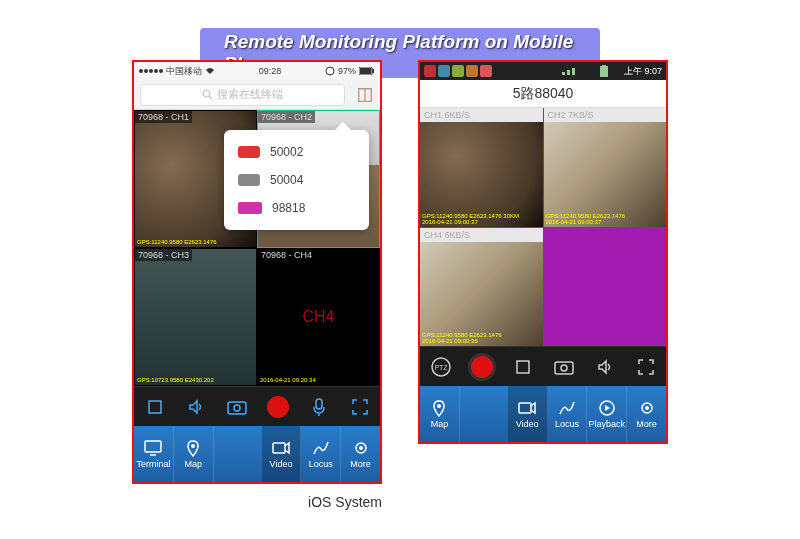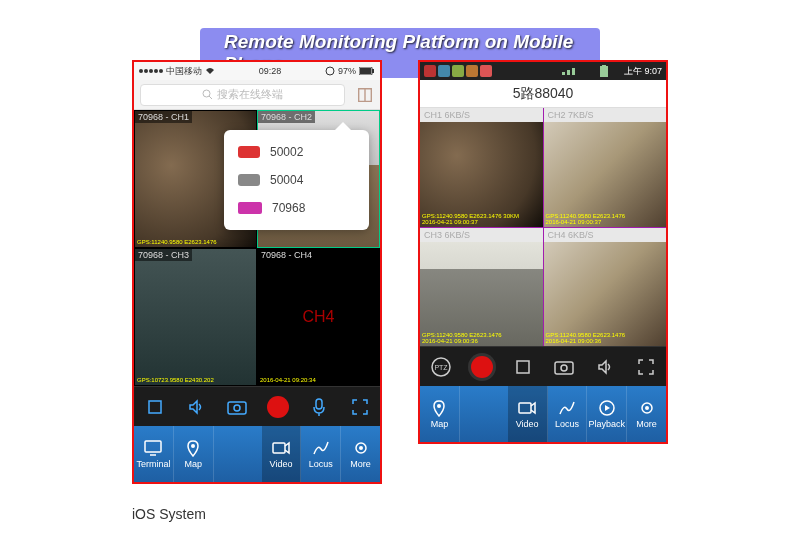--- a/index.html
+++ b/index.html
@@ -42,21 +42,21 @@
   .bnav-item.active { background: rgba(0,0,0,.25); margin-left: 48px; }
   .bnav-ic { width: 20px; height: 18px; }
   
   .and-status { height: 18px; background: #222; display: flex; align-items: center; justify-content: space-between; padding: 0 4px; }
   .and-status .icons { display: flex; gap: 2px; }
   .and-ic { width: 12px; height: 12px; border-radius: 2px; }
   .and-time { color: #fff; font-size: 9px; }
   .and-title { height: 28px; background: #fff; display: flex; align-items: center; justify-content: center; font-size: 14px; color: #333; border-bottom: 1px solid #ddd; }
   .and-grid { display: grid; grid-template-columns: 1fr 1fr; grid-template-rows: 1fr 1fr; height: 238px; background: #a21caf; gap: 1px; }
   .atile { position: relative; background: #2a2a2a; overflow: hidden; }
-  .caption { text-align: left; font-size: 14px; color: #333; margin-top: 22px; }
+  .caption { text-align: right; font-size: 14px; color: #333; margin-top: 10px; }
   
   .bg-a { background: radial-gradient(circle at 30% 40%, #836b50 0%, #473828 70%, #100c08 100%); }
   .bg-b { background: linear-gradient(#dedede 0%, #c4c4c4 40%, #8a7355 40%, #6b5940 100%); }
   .bg-c { background: linear-gradient(#455 0%, #233 100%); }
   .bg-d { background: #000; }
   .bg-d .chtxt { color: #a00; position: absolute; top: 50%; left: 50%; transform: translate(-50%,-50%); font-size: 16px; }
   .bg-street { background: linear-gradient(#e8e8e0 0%, #d8d8d0 35%, #878780 35%, #686860 100%); }
   .bg-interior { background: linear-gradient(135deg, #d8d0c0 0%, #a89878 50%, #504030 100%); }
 </style>
 </head>
@@ -203,21 +203,21 @@
         <div class="popup-row">
           <div class="car-ic car-red"></div>
           <span>50002</span>
         </div>
         <div class="popup-row">
           <div class="car-ic car-grey"></div>
           <span>50004</span>
         </div>
         <div class="popup-row">
           <div class="bus-ic"></div>
-          <span>70968</span>
+          <span>98818</span>
         </div>
       </div>
     </div>
     <div class="caption">iOS System</div>
   </div>
 
   <div>
     <div class="phone">
       <div class="phone-inner">
         <div class="and-status">
@@ -243,24 +243,20 @@
 
         <div class="and-grid">
           <div class="atile bg-a">
             <div class="tile-lbl white">CH1 6KB/S</div>
             <div class="feed-over">GPS:11240.9580 E2623.1476 30KM<br>2016-04-21 09:00:37</div>
           </div>
           <div class="atile bg-interior">
             <div class="tile-lbl white">CH2 7KB/S</div>
             <div class="feed-over">GPS:11240.9580 E2623.1476<br>2016-04-21 09:00:37</div>
           </div>
-          <div class="atile bg-street">
-            <div class="tile-lbl white">CH3 6KB/S</div>
-            <div class="feed-over">GPS:11240.9580 E2623.1476<br>2016-04-21 09:00:36</div>
-          </div>
           <div class="atile bg-interior">
             <div class="tile-lbl white">CH4 6KB/S</div>
             <div class="feed-over">GPS:11240.9580 E2623.1476<br>2016-04-21 09:00:36</div>
           </div>
         </div>
 
         <div class="ctrl">
           <div class="ctrl-btn">
               <svg width="22" height="22">
                 <circle cx="11" cy="11" r="9" fill="none" stroke="#ccc" stroke-width="1.5"></circle>

